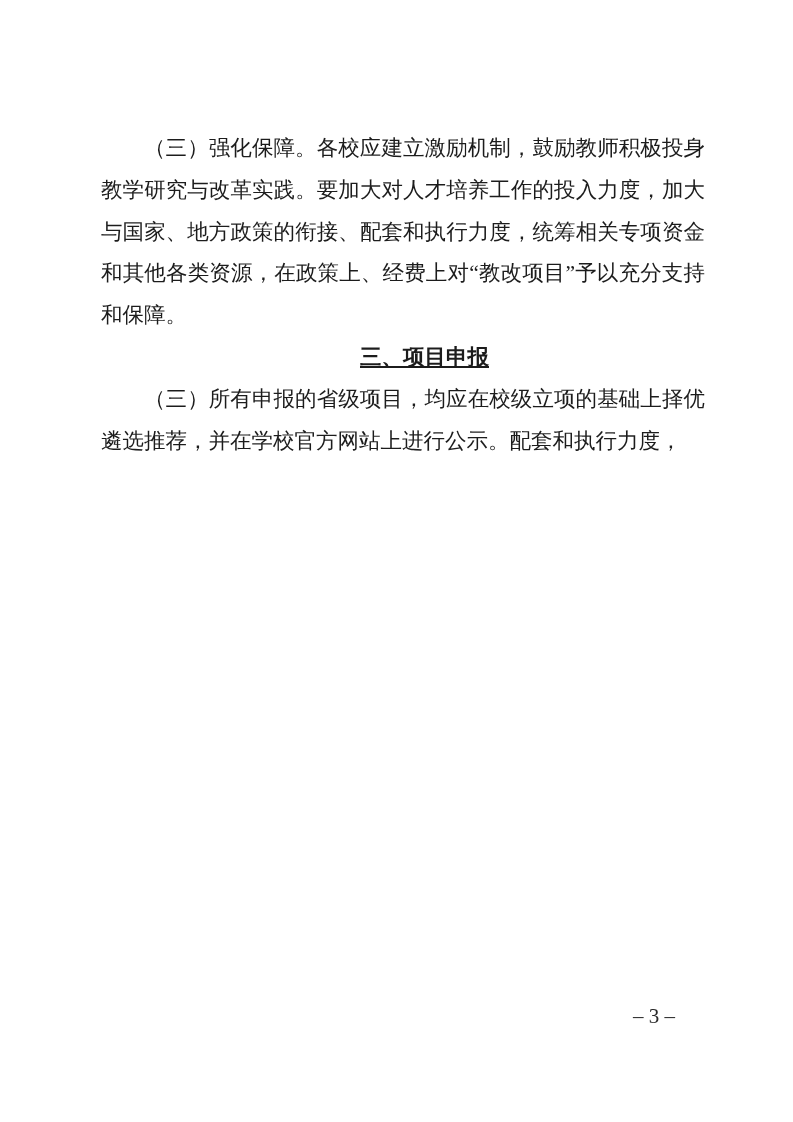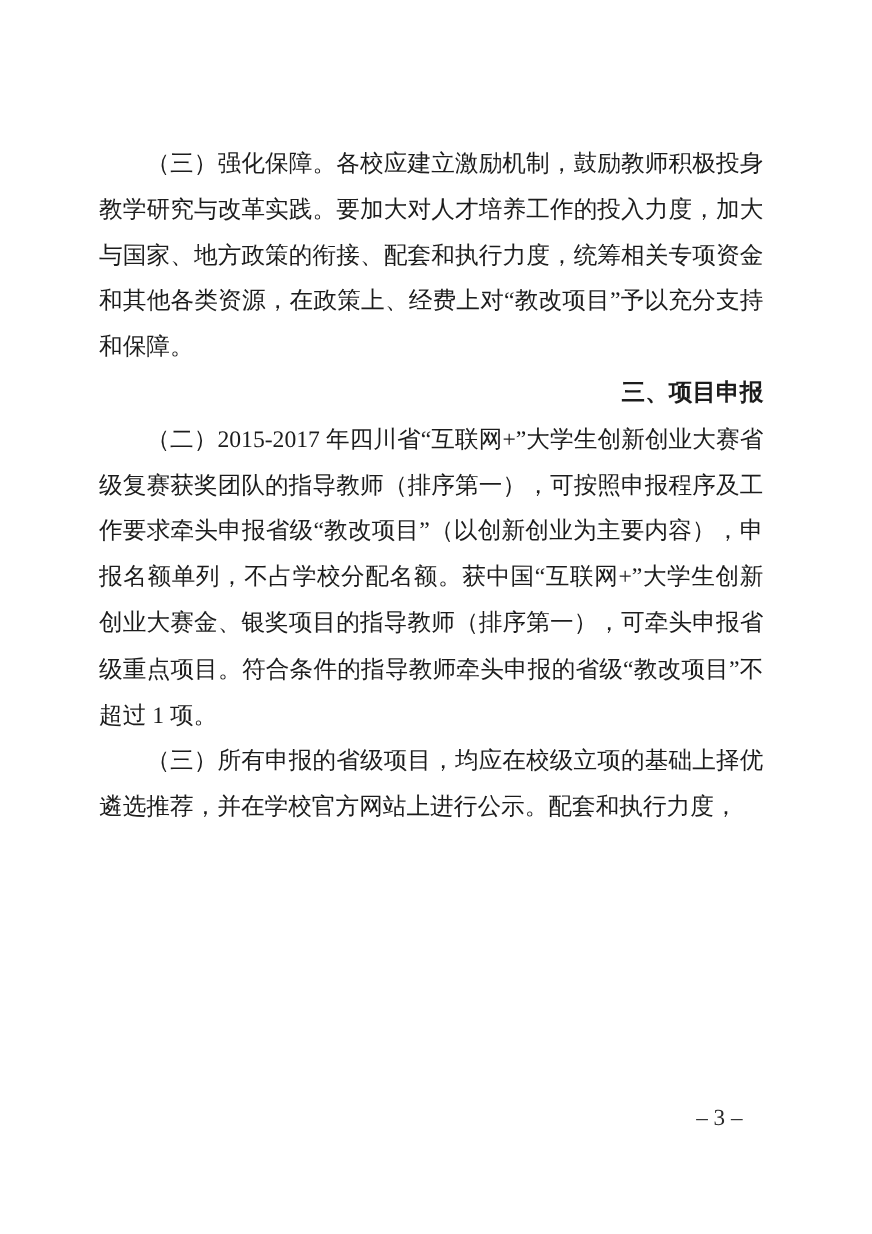--- a/index.html
+++ b/index.html
@@ -11,53 +11,53 @@
     position: relative;
     width: 793px;
     height: 1122px;
     background: #ffffff;
     overflow: hidden;
     font-family: "Liberation Serif", "DejaVu Serif", serif;
     color: #1c1c1c;
   }
   .content {
     position: absolute;
-    left: 90px;
+    left: 101px;
     top: 128px;
     width: 604px;
   }
   .para {
     margin: 0;
     font-size: 21.5px;
     line-height: 41.8px;
     text-align: justify;
     text-indent: 43px;
     word-break: break-all;
   }
   .heading {
     font-family: "Liberation Sans", "DejaVu Sans", sans-serif;
     font-weight: 700;
-    text-align: right;
+    text-align: center;
+    text-decoration: underline;
   }
   .page-number {
     position: absolute;
     left: 612px;
     top: 1001px;
     width: 84px;
     text-align: center;
     font-size: 21px;
     line-height: 30px;
     color: #2a2a2a;
   }
 </style>
 </head>
 <body>
 
 <div class="page">
   <div class="content">
     <p class="para">（三）强化保障。各校应建立激励机制，鼓励教师积极投身教学研究与改革实践。要加大对人才培养工作的投入力度，加大与国家、地方政策的衔接、配套和执行力度，统筹相关专项资金和其他各类资源，在政策上、经费上对“教改项目”予以充分支持和保障。</p>
     <p class="para heading">三、项目申报</p>
-    <p class="para">（二）2015-2017 年四川省“互联网+”大学生创新创业大赛省级复赛获奖团队的指导教师（排序第一），可按照申报程序及工作要求牵头申报省级“教改项目”（以创新创业为主要内容），申报名额单列，不占学校分配名额。获中国“互联网+”大学生创新创业大赛金、银奖项目的指导教师（排序第一），可牵头申报省级重点项目。符合条件的指导教师牵头申报的省级“教改项目”不超过 1 项。</p>
     <p class="para">（三）所有申报的省级项目，均应在校级立项的基础上择优遴选推荐，并在学校官方网站上进行公示。配套和执行力度，</p>
   </div>
 
   <div class="page-number">– 3 –</div>
 </div>
 
 </body></html>

